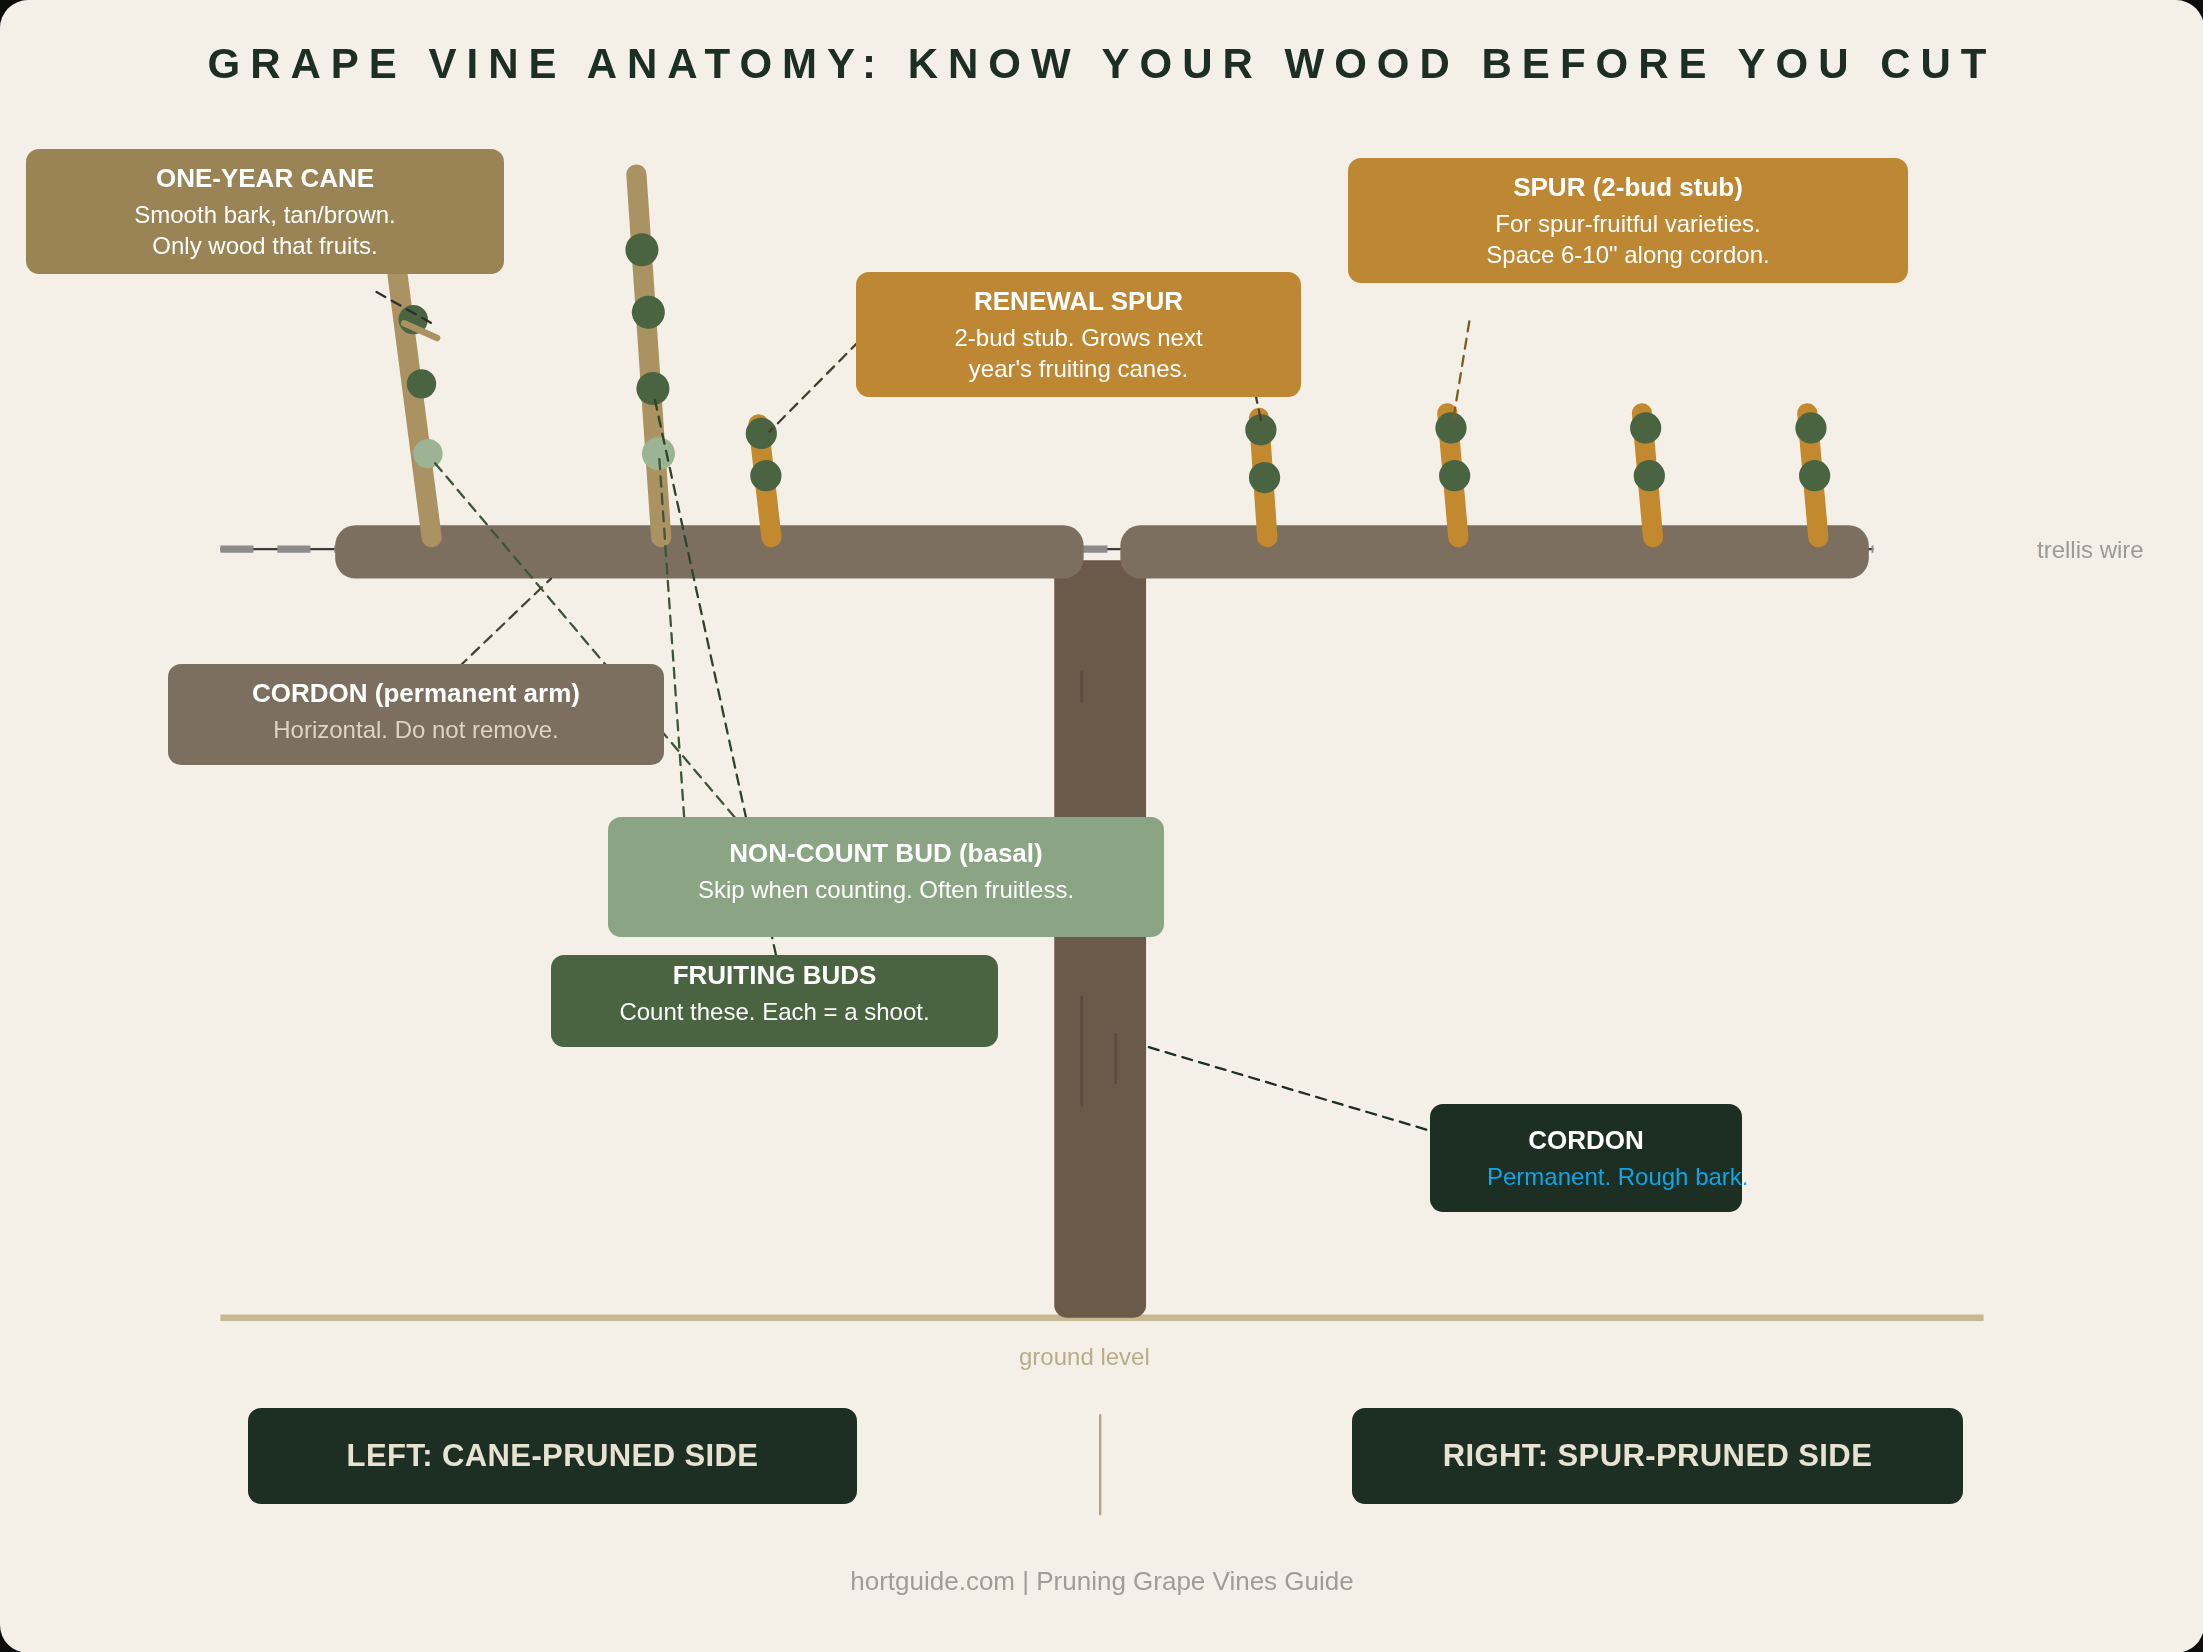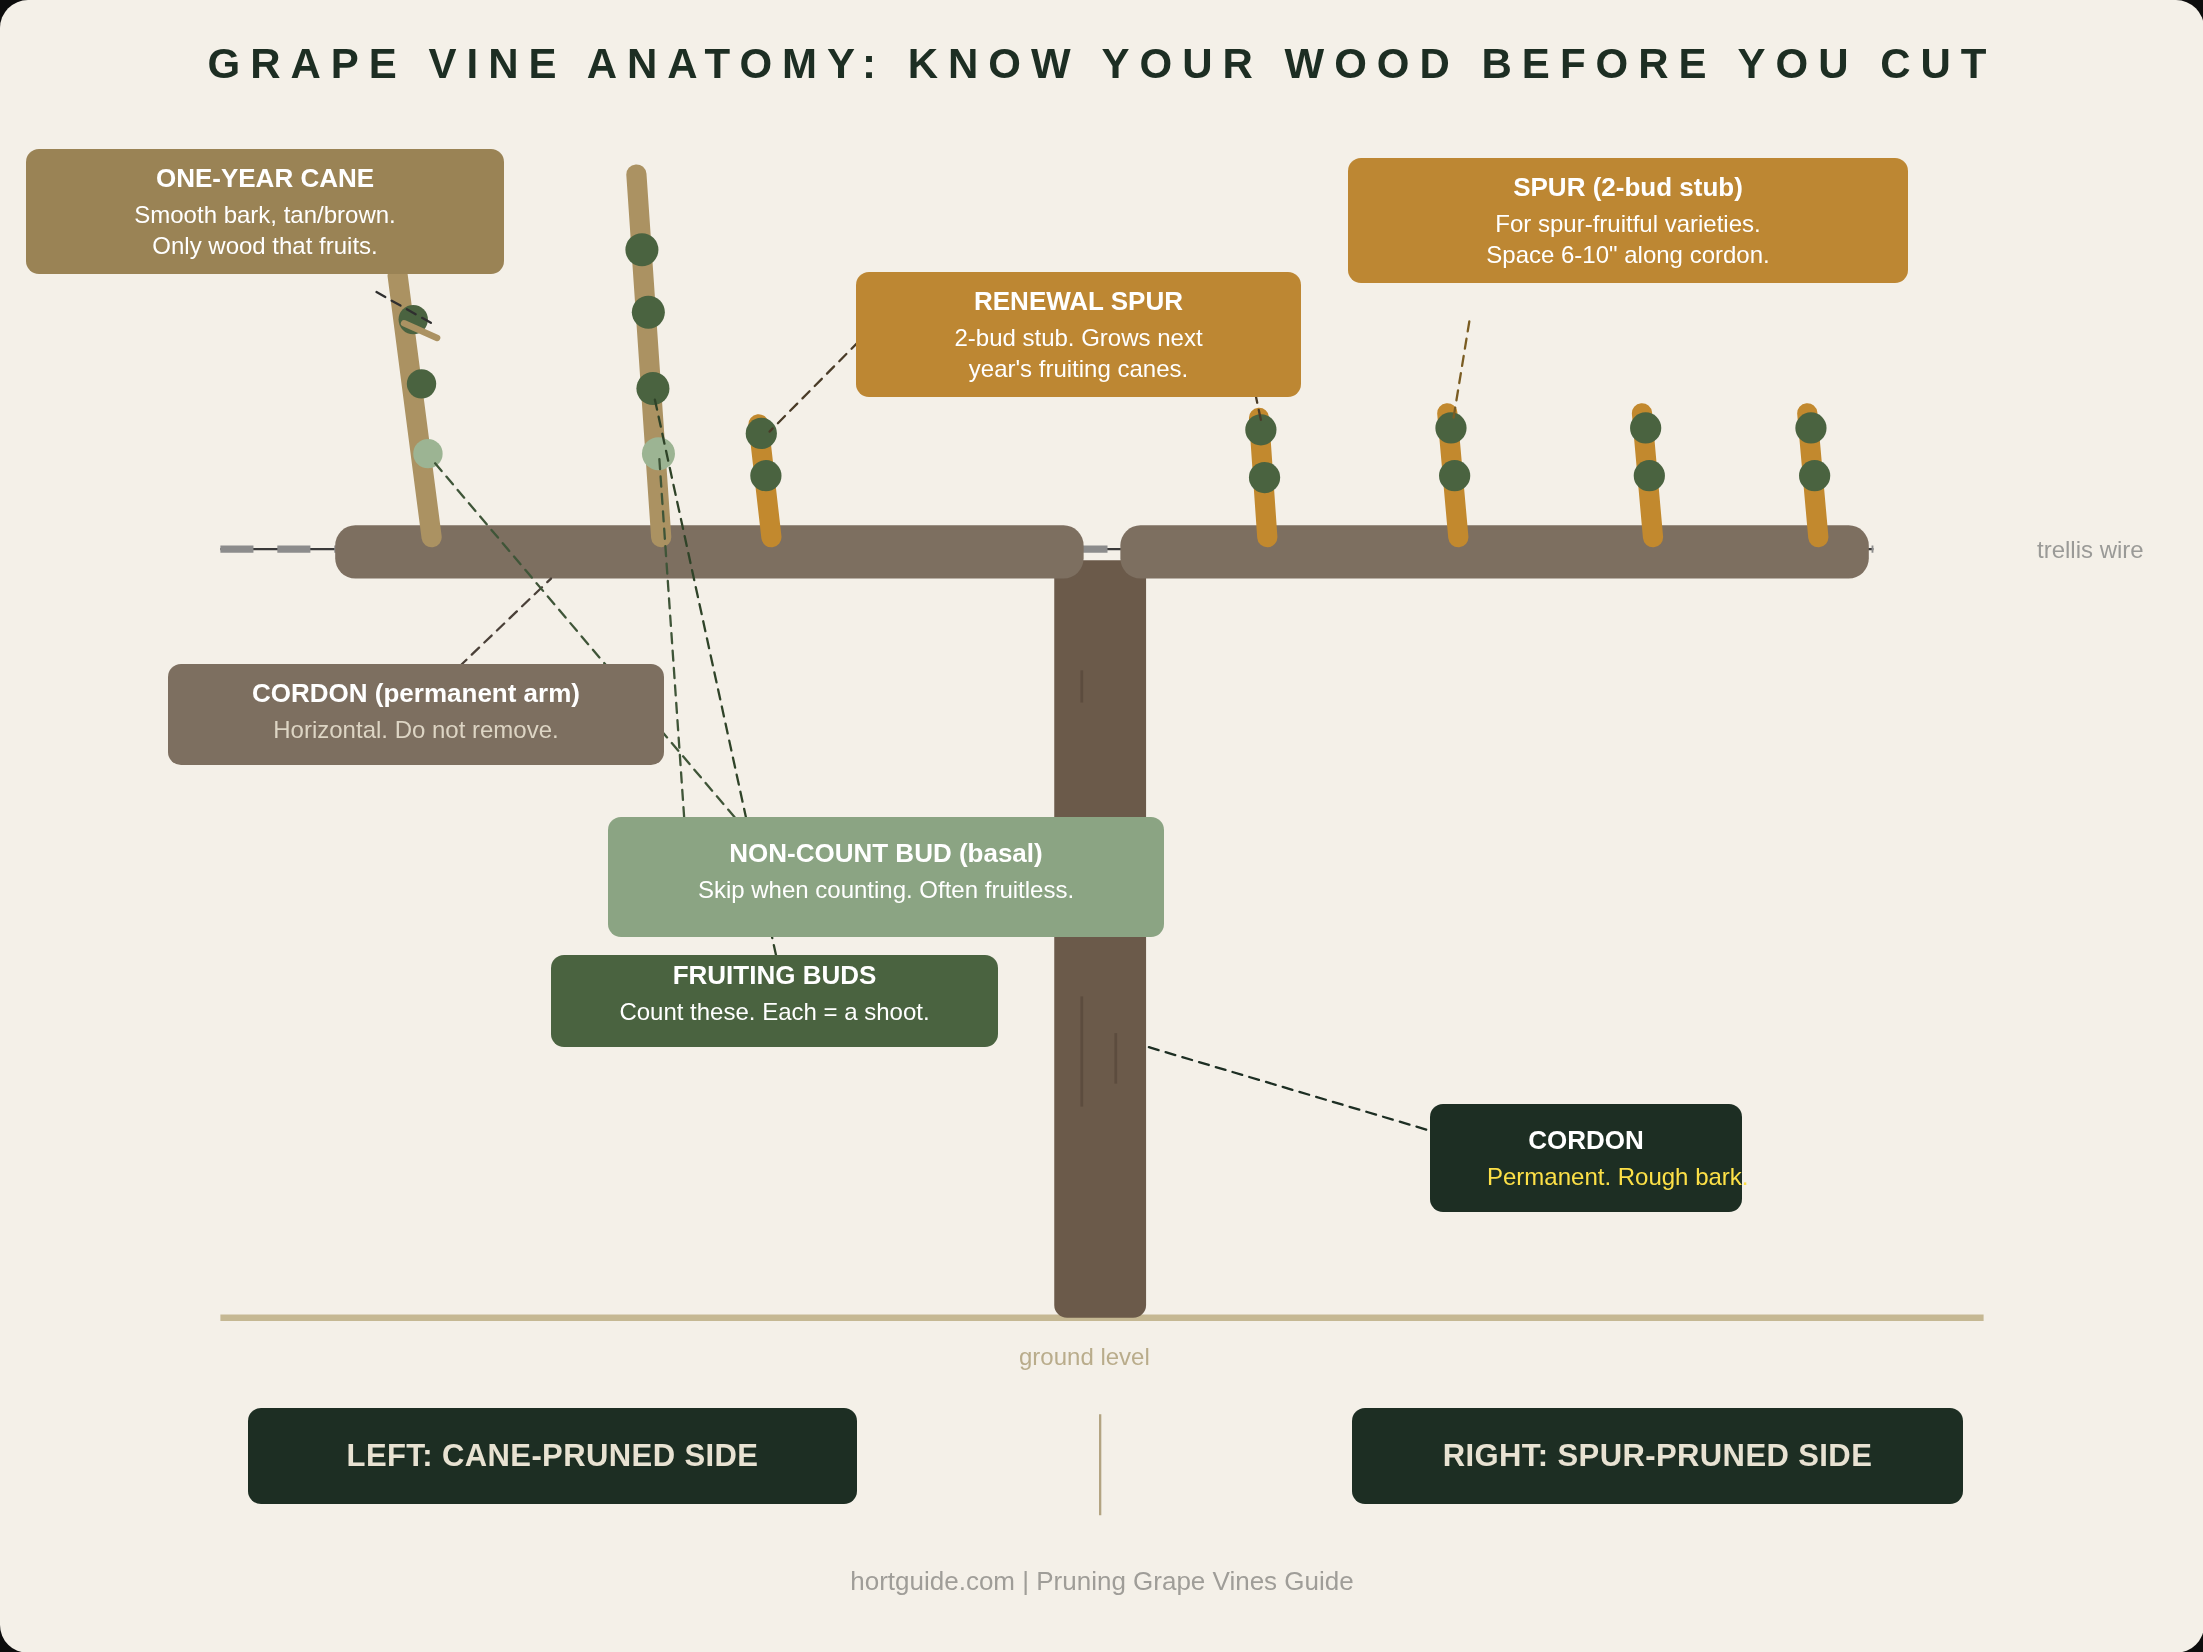--- a/index.html
+++ b/index.html
@@ -212,21 +212,21 @@
     <span class="c-body" style="color:#ffffff;">Skip when counting. Often fruitless.</span>
   </div>
 
   <div class="callout" style="left:551px; top:955px; width:447px; background:#4a6340; padding-top:4px; padding-bottom:20px;">
     <span class="c-title">FRUITING BUDS</span>
     <span class="c-body" style="color:#ffffff;">Count these. Each = a shoot.</span>
   </div>
 
   <div class="callout" style="left:1430px; top:1104px; width:312px; background:#1d2e23; padding-top:20px; padding-bottom:20px; overflow:visible;">
     <span class="c-title">CORDON</span>
-    <span class="c-body" style="color:#fde047;margin-left:37px;">Permanent. Rough bark.</span>
+    <span class="c-body" style="color:#0ea5e9;margin-left:37px;">Permanent. Rough bark.</span>
   </div>
 
   <div class="annot" style="left:2037px; top:536px;">trellis wire</div>
 
   <div class="annot tan" style="left:1019px; top:1343px;">ground level</div>
 
   <div class="side-banner" style="left:248px; top:1408px; width:609px; height:96px;">LEFT: CANE-PRUNED SIDE</div>
 
   <div class="side-banner" style="left:1352px; top:1408px; width:611px; height:96px;">RIGHT: SPUR-PRUNED SIDE</div>
 

